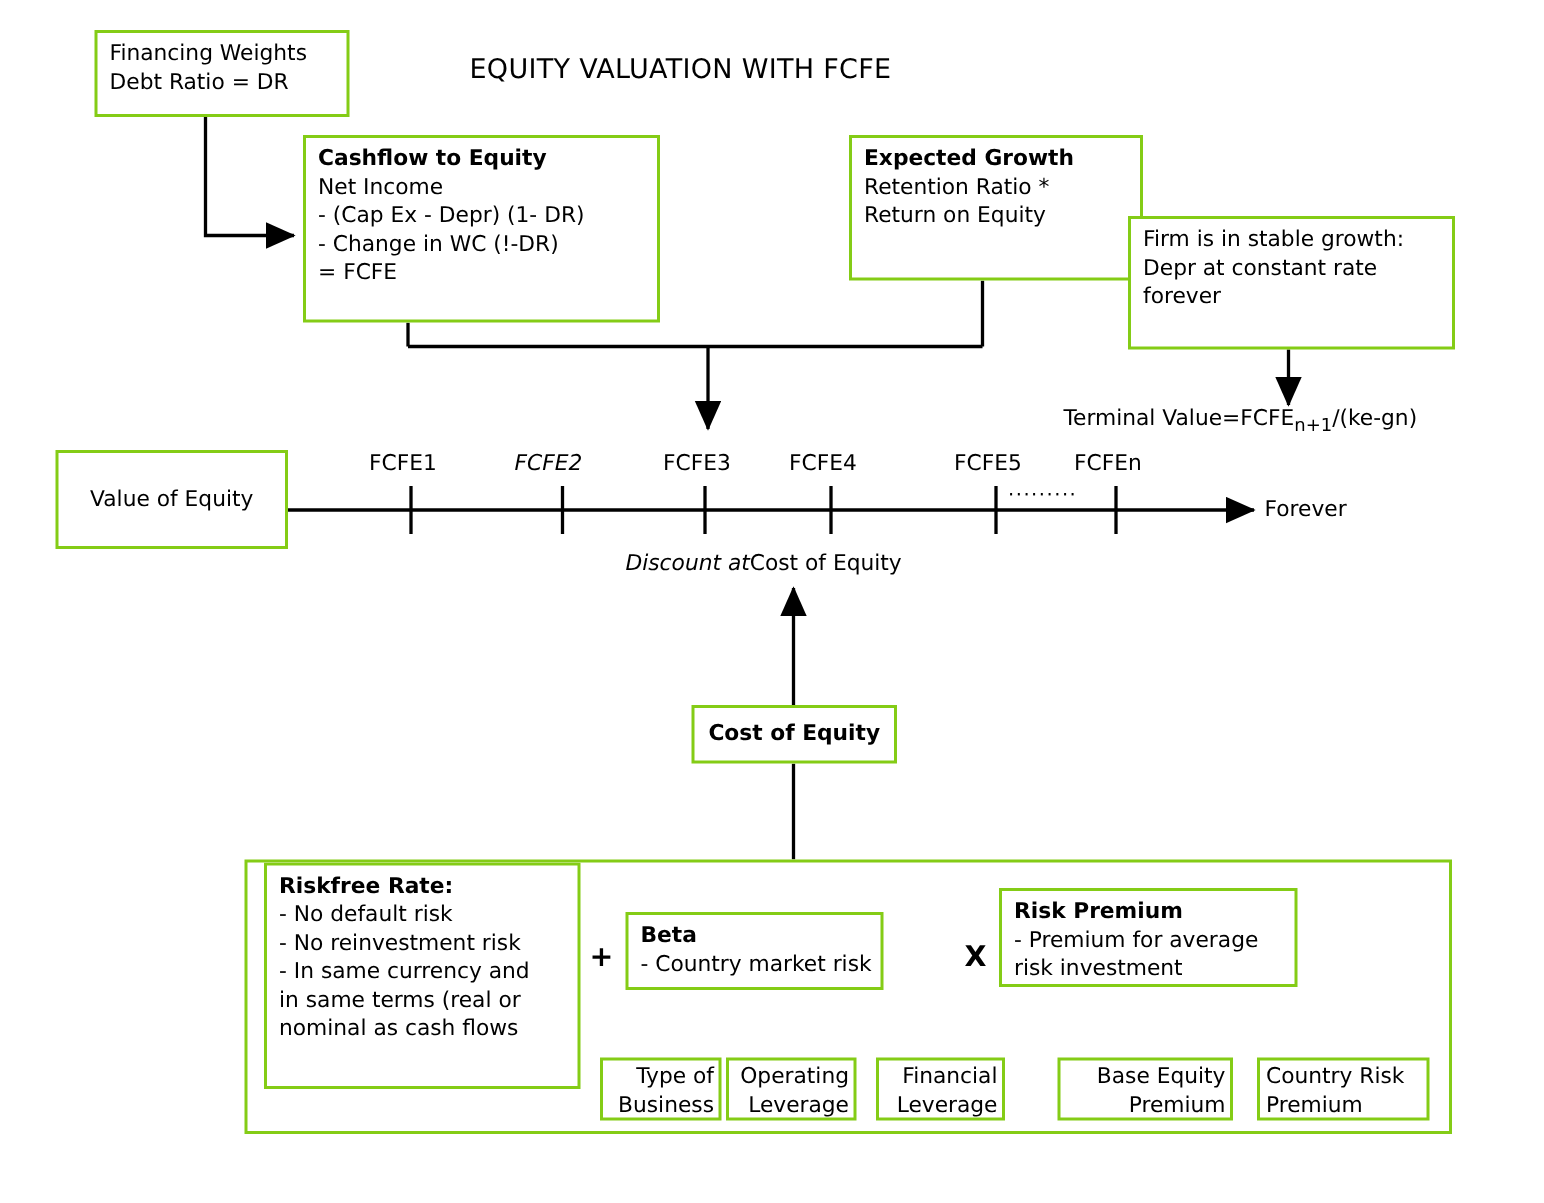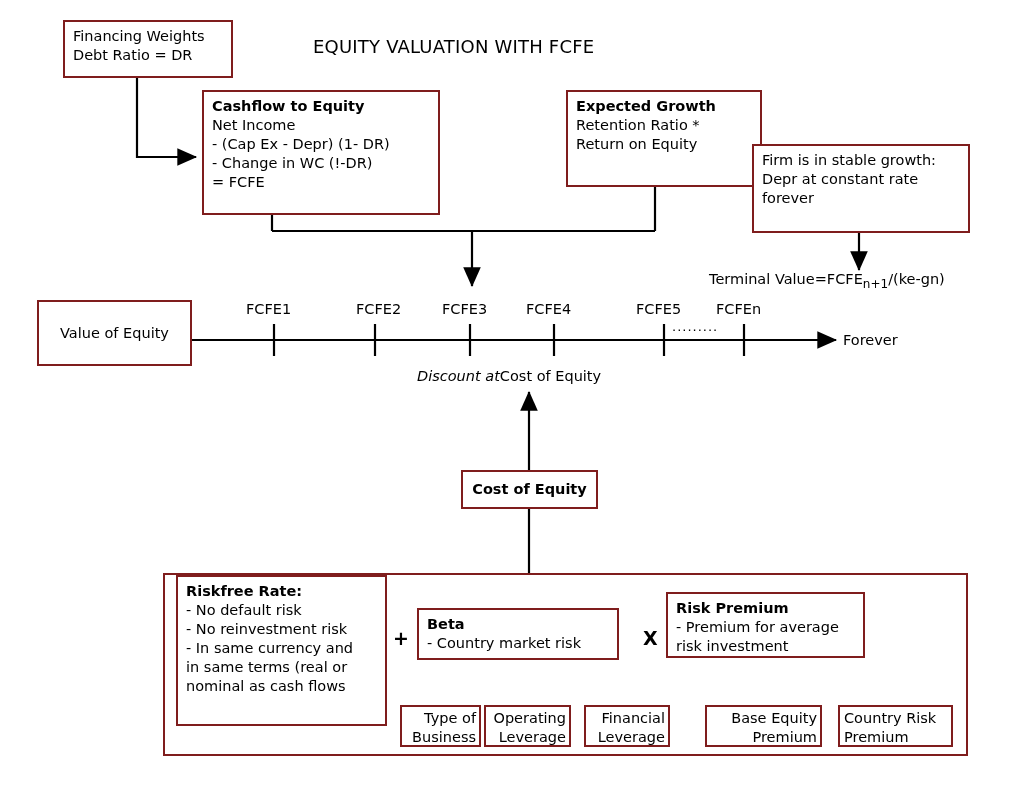--- a/index.html
+++ b/index.html
@@ -7,21 +7,21 @@
     width:1029px;height:802px;
     background:#ffffff;
     font-family:"DejaVu Sans","Liberation Sans",sans-serif;
     color:#000000;
     overflow:hidden;
     position:relative;
   }
   #stage{position:absolute;left:0;top:0;width:1029px;height:802px;}
   .box{
     position:absolute;
-    border:2px solid #7f1d1d;
+    border:2px solid #84cc16;
     background:#fff;
     box-sizing:border-box;
     font-size:14.5px;
     line-height:19px;
     padding:5px 8px;
   }
   .box .hd{font-weight:bold;display:block;}
   .box .ln{display:block;white-space:nowrap;}
   .lbl{
     position:absolute;
@@ -120,21 +120,21 @@
 
   <div class="lbl" style="left:709px;top:270px;">
     <span>Terminal Value=FCFE</span><sub>n+1</sub><span>/(ke-gn)</span>
   </div>
 
   <div class="box ctr" style="left:37px;top:300px;width:155px;height:66px;display:flex;align-items:center;justify-content:center;">
     <span>Value of Equity</span>
   </div>
 
   <div class="lbl" style="left:246px;top:300px;">FCFE1</div>
-  <div class="lbl" style="left:356px;top:300px;">FCFE2</div>
+  <div class="lbl" style="left:343px;top:300px;font-style:italic;">FCFE2</div>
   <div class="lbl" style="left:442px;top:300px;">FCFE3</div>
   <div class="lbl" style="left:526px;top:300px;">FCFE4</div>
   <div class="lbl" style="left:636px;top:300px;">FCFE5</div>
   <div class="lbl" style="left:716px;top:300px;">FCFEn</div>
 
   <div class="lbl" style="left:672px;top:322px;font-size:13px;letter-spacing:1px;">·········</div>
 
   <div class="lbl" style="left:843px;top:331px;">Forever</div>
 
   <div class="lbl" style="left:417px;top:367px;">
@@ -151,21 +151,21 @@
     <span class="hd">Riskfree Rate:</span>
     <span class="ln">- No default risk</span>
     <span class="ln">- No reinvestment risk</span>
     <span class="ln">- In same currency and</span>
     <span class="ln">in same terms (real or</span>
     <span class="ln">nominal as cash flows</span>
   </div>
 
   <div class="op" style="left:393px;top:629px;">+</div>
 
-  <div class="box" style="left:417px;top:608px;width:202px;height:52px;">
+  <div class="box" style="left:417px;top:608px;width:172px;height:52px;">
     <span class="hd">Beta</span>
     <span class="ln">- Country market risk</span>
   </div>
 
   <div class="op" style="left:643px;top:629px;">X</div>
 
   <div class="box" style="left:666px;top:592px;width:199px;height:66px;">
     <span class="hd">Risk Premium</span>
     <span class="ln">- Premium for average</span>
     <span class="ln">risk investment</span>

